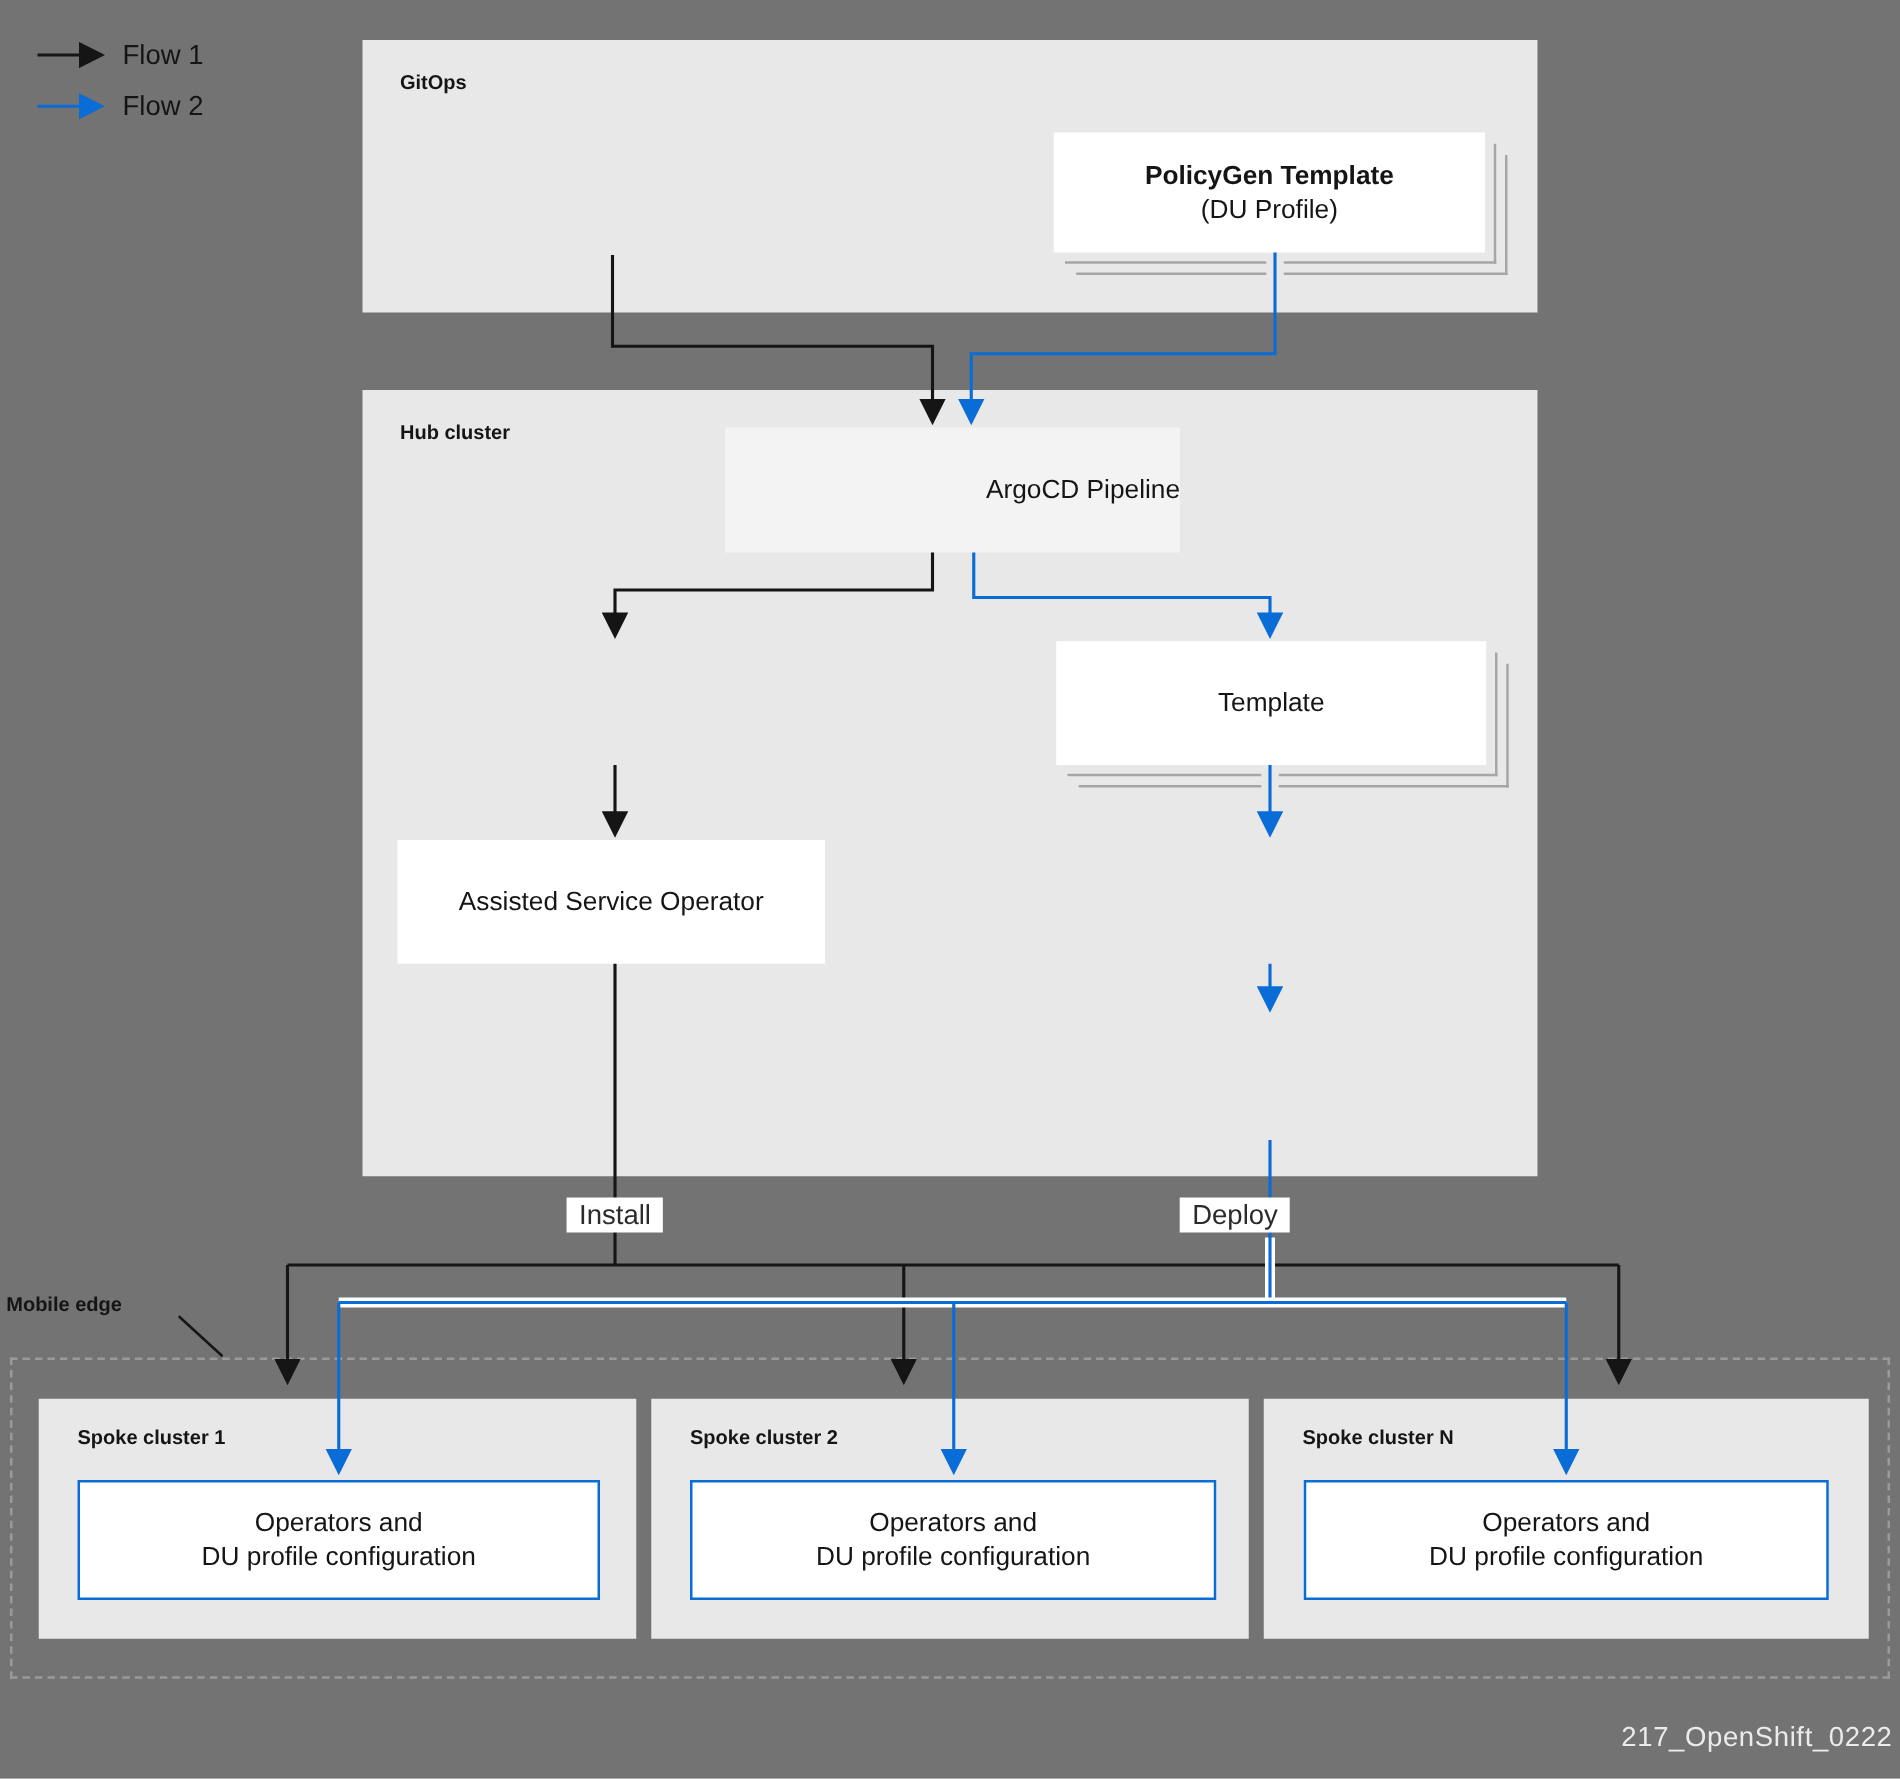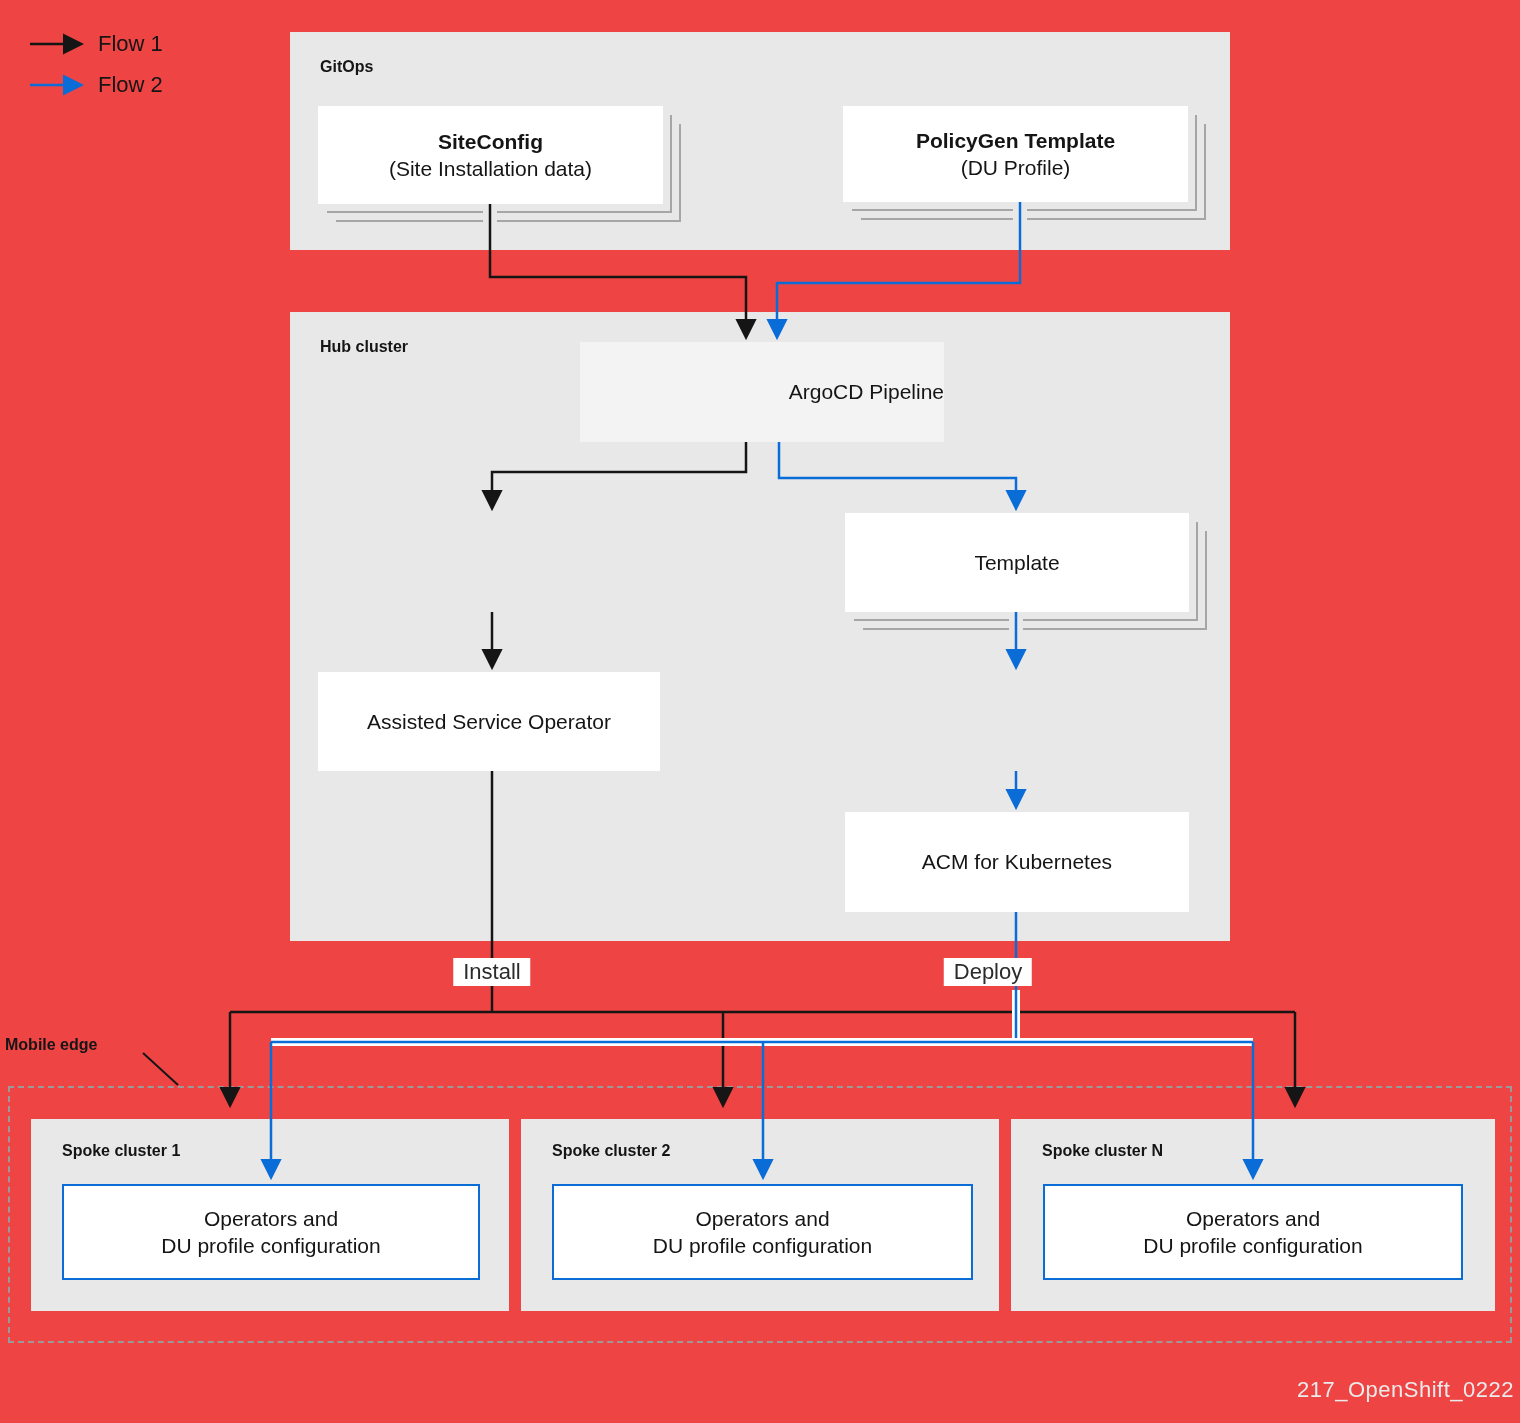--- a/index.html
+++ b/index.html
@@ -2,21 +2,21 @@
 <html style="--black: #151515; --blue: #0a6cd6; --container-gray: #e8e8e8; --argocd-gray: #f3f3f3; --shadow-gray: #a6a6a6; --dashed-gray: #9a9a9a; --label-gray: #2b2b2b; --watermark-gray: #ebebeb;"><head>
 <meta charset="utf-8">
 <style>
   :root{
     --black:#151515; --blue:#0a6cd6; --container-gray:#e8e8e8; --argocd-gray:#f3f3f3;
     --shadow-gray:#a6a6a6; --dashed-gray:#9a9a9a; --label-gray:#2b2b2b; --watermark-gray:#ebebeb;
   }
   *{box-sizing:border-box;margin:0;padding:0}
   html,body{background:#fff}
   body{font-family:"Liberation Sans", sans-serif; color:var(--black);}
-  .stage{position:relative;width:1520px;height:1423px;background:#ef4444;overflow:hidden}
+  .stage{position:relative;width:1520px;height:1423px;background:#737373;overflow:hidden}
 
   .container{position:absolute;background:var(--container-gray)}
   .container-label{position:absolute;font-size:16px;font-weight:700;color:var(--black);white-space:nowrap}
 
   .stack{position:absolute}
   .ghost{position:absolute;border-right:2px solid var(--shadow-gray);border-bottom:2px solid var(--shadow-gray)}
   .g1{left:9px;top:9px;right:-9px;bottom:-9px}
   .g2{left:18px;top:18px;right:-18px;bottom:-18px}
   .node{position:absolute;inset:0;background:#fff;display:flex;flex-direction:column;align-items:center;justify-content:center;text-align:center;line-height:1.3}
   .node .t{font-size:21px;font-weight:600;color:var(--black)}
@@ -56,28 +56,20 @@
 <div class="stage">
 
   <div class="legend">
     <span class="legend-label" style="left:98px;top:31px">Flow 1</span>
     <span class="legend-label" style="left:98px;top:72px">Flow 2</span>
   </div>
 
   <div class="container" style="left:290px;top:32px;width:940px;height:218px"></div>
   <span class="container-label" style="left:320px;top:58px">GitOps</span>
 
-  <div class="stack" style="left:318px;top:106px;width:345px;height:98px">
-    <div class="ghost g2"></div>
-    <div class="ghost g1"></div>
-    <div class="node">
-      <div class="t">SiteConfig</div>
-      <div class="s">(Site Installation data)</div>
-    </div>
-  </div>
 
   <div class="stack" style="left:843px;top:106px;width:345px;height:96px">
     <div class="ghost g2"></div>
     <div class="ghost g1"></div>
     <div class="node">
       <div class="t">PolicyGen Template</div>
       <div class="s">(DU Profile)</div>
     </div>
   </div>
 
@@ -95,23 +87,20 @@
     <div class="node">
       <div class="t2">Template</div>
     </div>
   </div>
 
   <div class="plainbox" style="left:318px;top:672px;width:342px;height:99px">
     <div class="t2">Assisted Service Operator</div>
   </div>
 
 
-  <div class="plainbox" style="left:845px;top:812px;width:344px;height:100px">
-    <div class="t2">ACM for Kubernetes</div>
-  </div>
 
   <span class="flow-label" style="left:492px;top:958px">Install</span>
   <span class="flow-label" style="left:988px;top:958px">Deploy</span>
 
   <span class="container-label" style="left:5px;top:1036px">Mobile edge</span>
   <div class="dashed-region" style="left:8px;top:1086px;width:1504px;height:257px"></div>
 
   <div class="container" style="left:31px;top:1119px;width:478px;height:192px"></div>
   <span class="container-label" style="left:62px;top:1142px">Spoke cluster 1</span>
   <div class="bluebox" style="left:62px;top:1184px;width:418px;height:96px">

